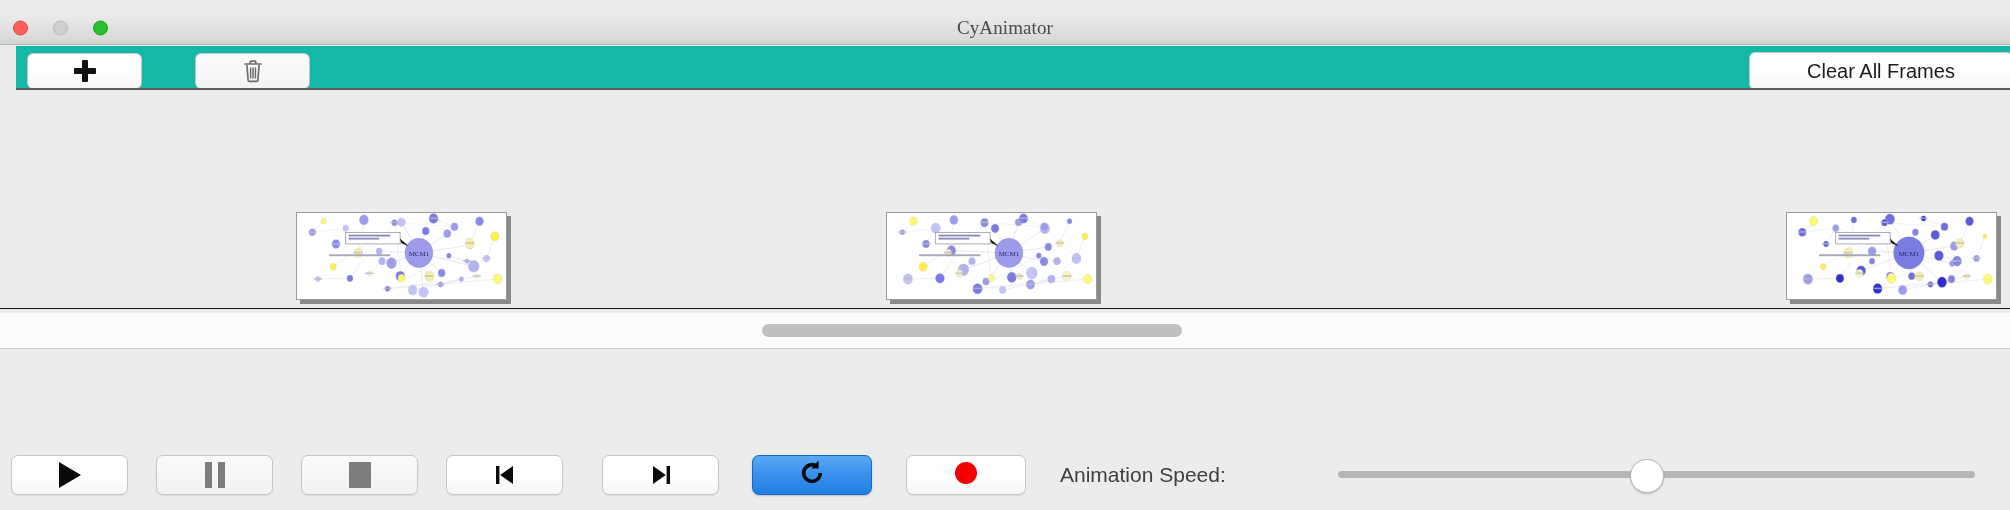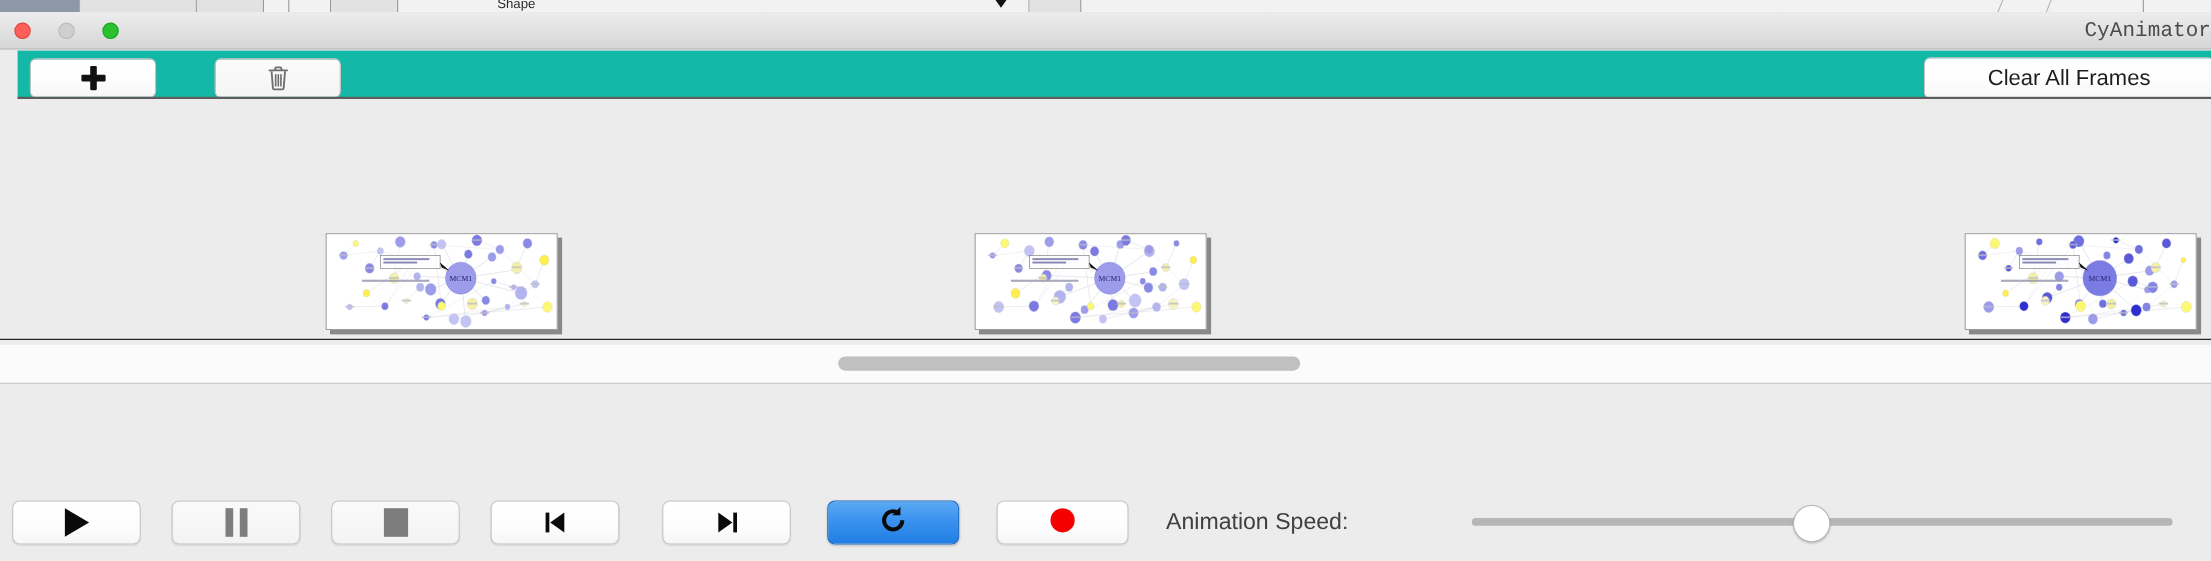--- a/index.html
+++ b/index.html
@@ -86,24 +86,24 @@
     box-sizing: border-box;
   }
   .traffic.close  { left: 13px;  background: #fc6058; border: 1px solid #e1483f; }
   .traffic.min    { left: 53px;  background: #cfcfcf; border: 1px solid #bcbcbc; }
   .traffic.max    { left: 93px;  background: #2ac02f; border: 1px solid #1da521; }
   .window-title {
     position: absolute;
     left: 0; right: 0;
     top: 50%;
     transform: translateY(-50%);
-    text-align: right;
+    text-align: center;
     font-size: 19px;
     color: #4b4b4b;
-    font-family: Liberation Mono, monospace;
+    font-family: Liberation Serif, serif;
     letter-spacing: 0.1px;
   }
 
   
   .toolbar {
     position: absolute;
     left: 16px; top: 46px;
     width: 2010px; height: 44px;
     background: #14b8a6;
   }
@@ -286,40 +286,20 @@
     background: #ffffff;
     border: 1px solid #b8b8b8;
     box-shadow: 0 1px 2px rgba(0,0,0,0.22);
   }
 </style>
 </head>
 <body>
 
 <div id="app">
 
-  <div class="bg-strip">
-    <div class="bg-dark"></div>
-    <div class="bg-sep" style="left:72px;"></div>
-    <div class="bg-cell" style="left:73px;width:105px;"></div>
-    <div class="bg-sep" style="left:178px;"></div>
-    <div class="bg-cell" style="left:179px;width:60px;"></div>
-    <div class="bg-sep" style="left:239px;"></div>
-    <div class="bg-sep" style="left:262px;"></div>
-    <div class="bg-sep" style="left:300px;"></div>
-    <div class="bg-cell" style="left:301px;width:60px;"></div>
-    <div class="bg-sep" style="left:361px;"></div>
-    <div class="bg-label" style="left:452px;">Shape</div>
-    <div class="bg-tri" style="left:905px;"></div>
-    <div class="bg-sep" style="left:935px;"></div>
-    <div class="bg-cell" style="left:936px;width:46px;"></div>
-    <div class="bg-sep" style="left:982px;"></div>
-    <div class="bg-slash" style="left:1818px;"></div>
-    <div class="bg-slash" style="left:1862px;"></div>
-    <div class="bg-sep" style="left:1948px;"></div>
-  </div>
 
   <div class="titlebar">
     <div class="traffic close"></div>
     <div class="traffic min"></div>
     <div class="traffic max"></div>
     <div class="window-title">CyAnimator</div>
   </div>
 
   <div class="toolbar">
 

